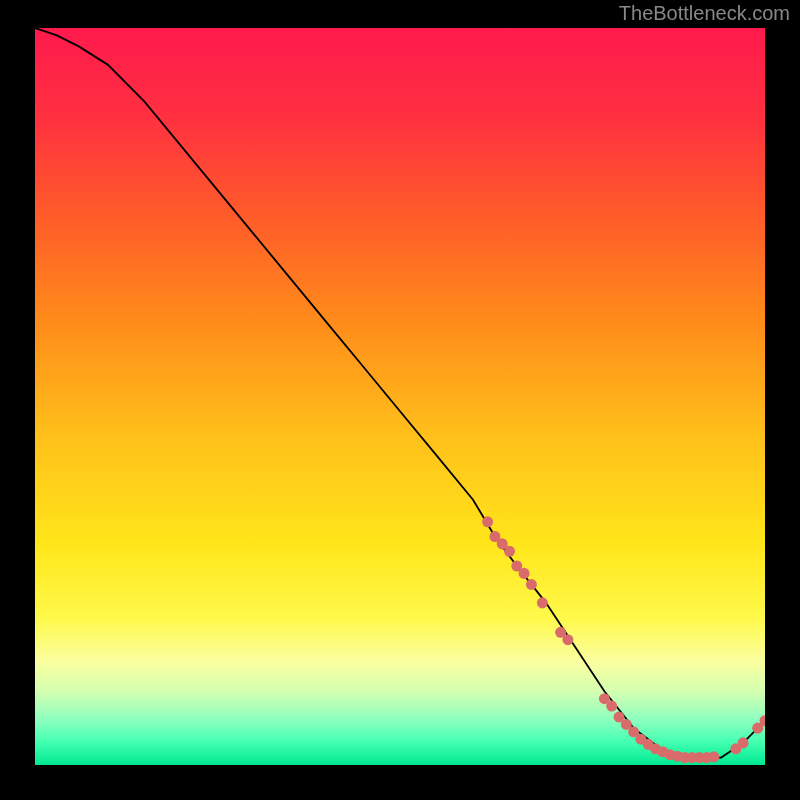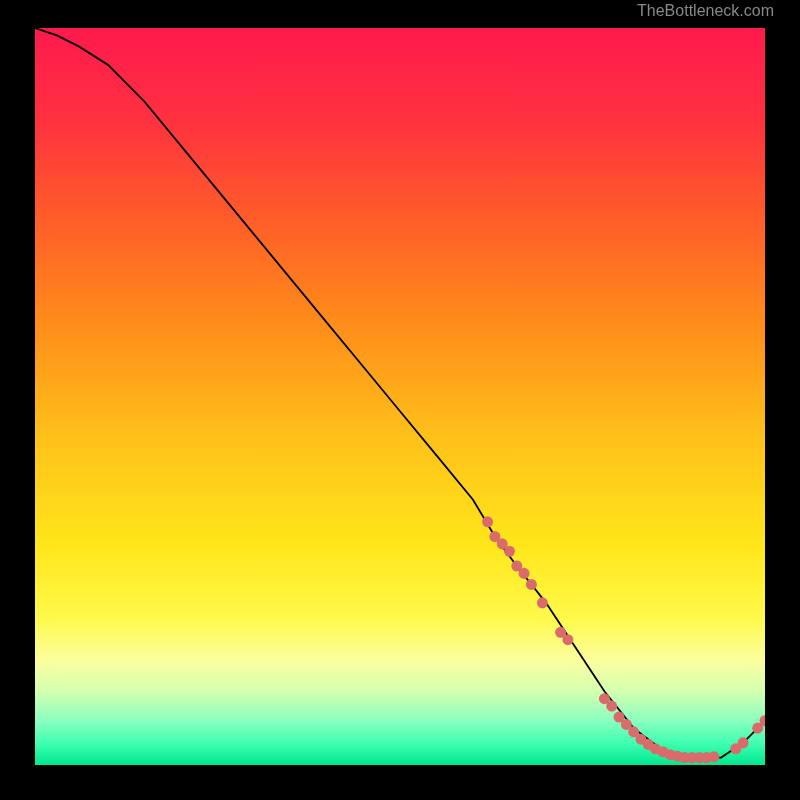--- a/index.html
+++ b/index.html
@@ -7,23 +7,23 @@
     width: 800px;
     height: 800px;
     background: #000000;
     position: relative;
     font-family: Arial, sans-serif;
     overflow: hidden;
   }
   .watermark {
     position: absolute;
     top: 2px;
-    right: 26px;
+    right: 10px;
     color: #888888;
-    font-size: 16px;
+    font-size: 20px;
     font-weight: normal;
     z-index: 10;
     text-align: center;
   }
   .plot-area {
     position: absolute;
     left: 35px;
     top: 28px;
     width: 730px;
     height: 737px;

